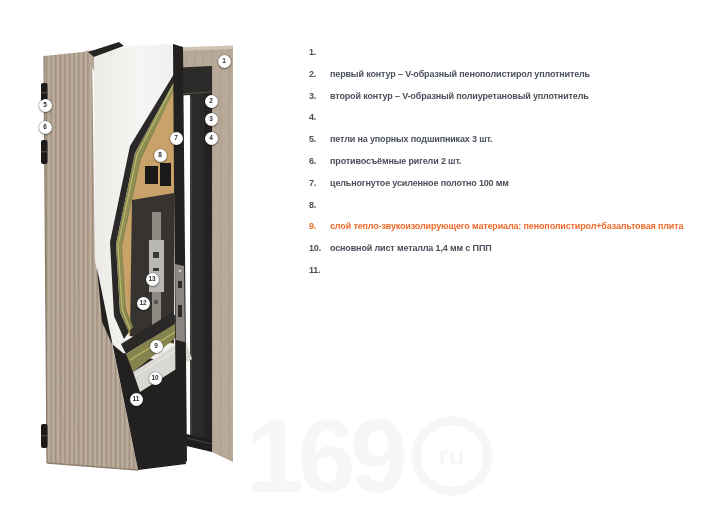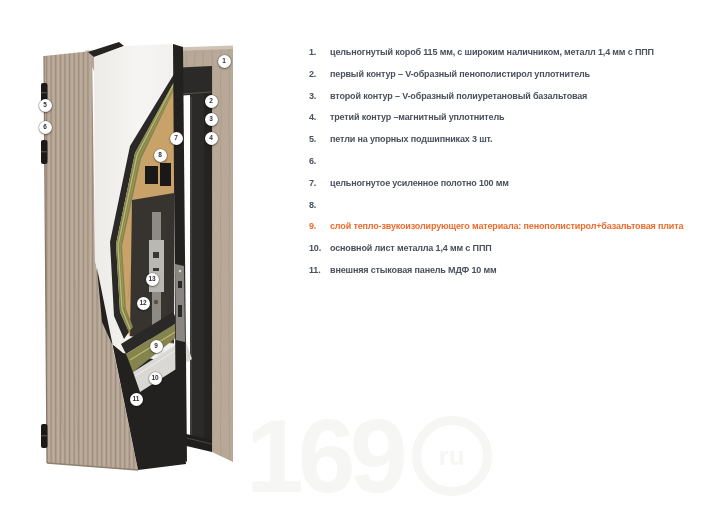--- a/index.html
+++ b/index.html
@@ -145,45 +145,44 @@
       <div class="callout" style="left: 136.5px; top: 296.5px;">12</div>
       <div class="callout" style="left: 149.5px; top: 339.5px;">9</div>
       <div class="callout" style="left: 148.5px; top: 371.5px;">10</div>
       <div class="callout" style="left: 129.5px; top: 392.5px;">11</div>
     </div>
 </div>
 
 <div id="legend">
   <div class="legend-item">
     <span class="li-num">1.</span>
-    <span class="li-text">цельногнутый короб 115 мм, с широким наличником, металл 1,4 мм с ППП</span>
   </div>
 
   <div class="legend-item">
     <span class="li-num">2.</span>
     <span class="li-text">первый контур – V-образный пенополистирол уплотнитель</span>
   </div>
 
   <div class="legend-item">
     <span class="li-num">3.</span>
-    <span class="li-text">второй контур – V-образный полиуретановый базальтовая</span>
+    <span class="li-text">второй контур – V-образный полиуретановый уплотнитель</span>
   </div>
 
   <div class="legend-item">
     <span class="li-num">4.</span>
-    <span class="li-text">третий контур –магнитный уплотнитель</span>
   </div>
 
   <div class="legend-item">
     <span class="li-num">5.</span>
     <span class="li-text">петли на упорных подшипниках 3 шт.</span>
   </div>
 
   <div class="legend-item">
     <span class="li-num">6.</span>
+    <span class="li-text">противосъёмные ригели 2 шт.</span>
   </div>
 
   <div class="legend-item">
     <span class="li-num">7.</span>
     <span class="li-text">цельногнутое усиленное полотно 100 мм</span>
   </div>
 
   <div class="legend-item">
     <span class="li-num">8.</span>
   </div>
@@ -193,21 +192,20 @@
     <span class="li-text">слой тепло-звукоизолирующего материала: пенополистирол+базальтовая плита</span>
   </div>
 
   <div class="legend-item">
     <span class="li-num">10.</span>
     <span class="li-text">основной лист металла 1,4 мм с ППП</span>
   </div>
 
   <div class="legend-item">
     <span class="li-num">11.</span>
-    <span class="li-text">внешняя стыковая панель МДФ 10 мм</span>
   </div>
 
 
 </div>
 
 <div id="watermark">
   <span class="wm-num">169</span>
   <span class="wm-ru">ru</span>
 </div>
 

